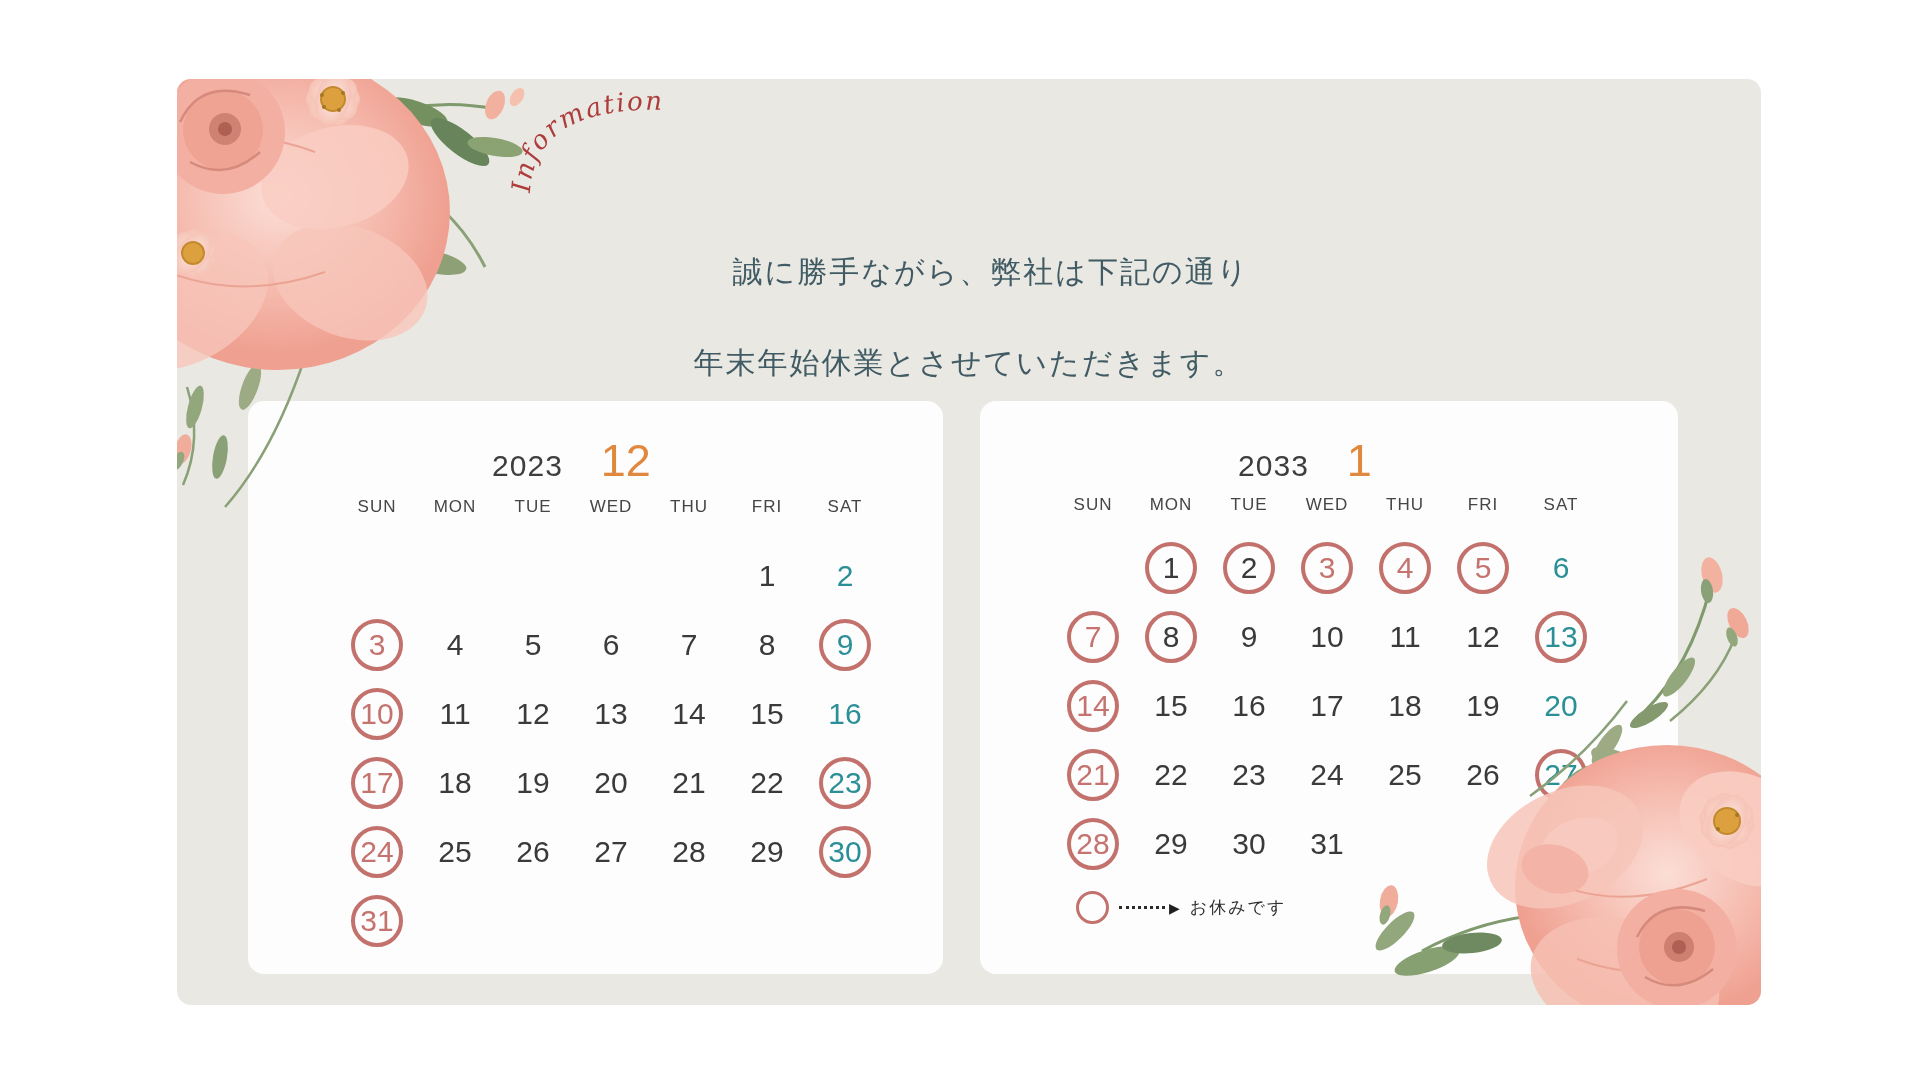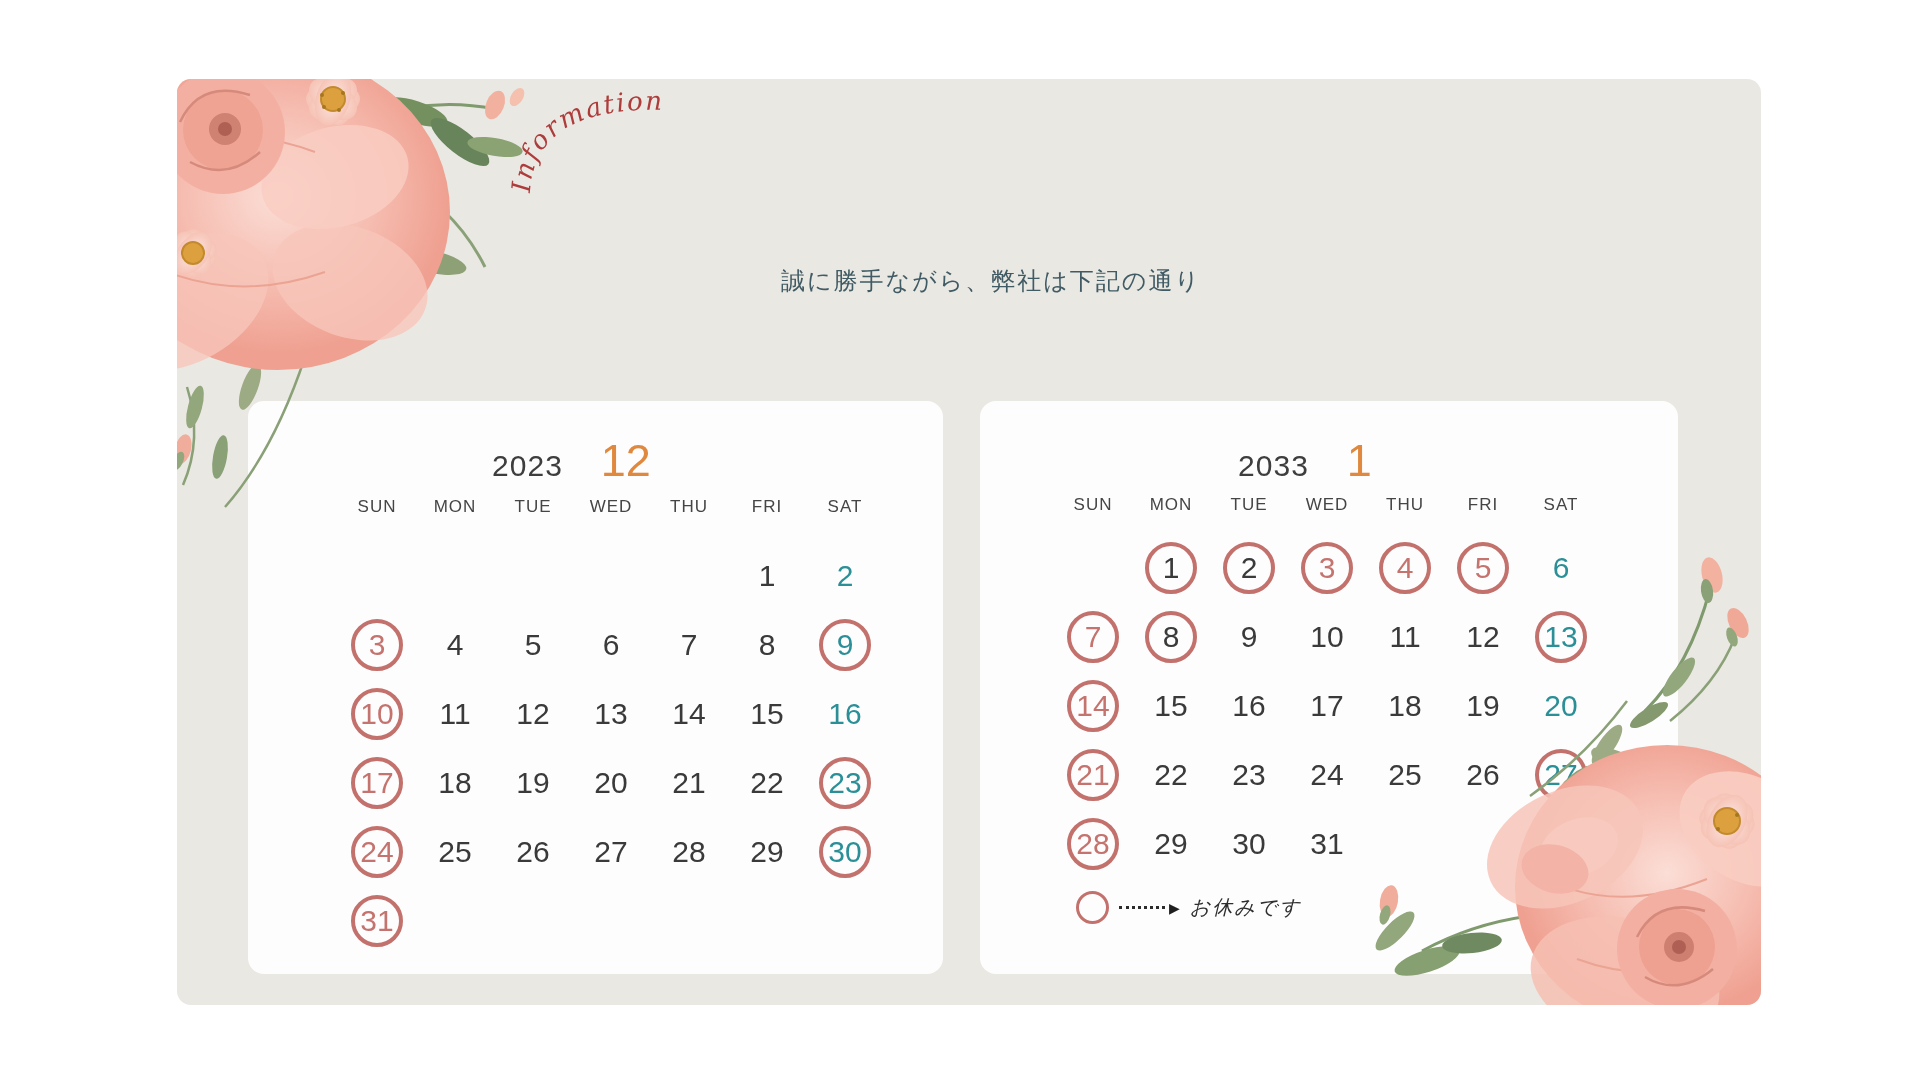--- a/index.html
+++ b/index.html
@@ -7,21 +7,21 @@
         font-family:"Liberation Sans","DejaVu Sans",sans-serif;}
   .canvas{position:absolute;left:177px;top:79px;width:1584px;height:926px;
           background:var(--canvas,#eae8e3);border-radius:14px;overflow:hidden;}
   
   .eyebrow-svg{position:absolute;left:333px;top:-8px;width:200px;height:140px;z-index:3;}
   .title{position:absolute;left:0;right:0;top:64px;text-align:center;z-index:2;
          font-family:"DejaVu Serif","Liberation Serif",serif;
          font-size:63px;letter-spacing:3px;color:var(--title,#315059);}
   .lead{position:absolute;left:0;right:0;text-align:center;z-index:2;
         font-family:"DejaVu Serif","Liberation Serif",serif;color:var(--body,#405b64);}
-  .lead.l1{top:186px;font-size:24px;letter-spacing:2px;margin-left:44px;}
+  .lead.l1{top:173px;font-size:30px;letter-spacing:2px;margin-left:44px;}
   .lead.l2{top:215px;font-size:32px;letter-spacing:1px;}
   .lead.l3{top:264px;font-size:30px;letter-spacing:2px;}
   
   .card{position:absolute;top:322px;width:695px;height:573px;background:#fefdfd;
         border-radius:16px;z-index:1;}
   .card.left{left:71px;}
   .card.right{left:803px;width:698px;}
   .cal-head{position:absolute;top:34px;left:0;right:0;display:flex;justify-content:center;
             align-items:baseline;gap:38px;transform:translateX(-24px);}
   .cal-year{font-size:30px;letter-spacing:1px;color:#3e3e3e;}
@@ -30,22 +30,22 @@
   .cell{position:absolute;display:flex;align-items:center;justify-content:center;}
   .cell span{font-size:30px;}
   .ring{width:52px;height:52px;border:4px solid var(--circle,#c3716c);border-radius:50%;
         display:flex;align-items:center;justify-content:center;box-sizing:border-box;}
   
   .legend{position:absolute;left:96px;top:490px;display:flex;align-items:center;gap:10px;}
   .legend-ring{width:33px;height:33px;border:3px solid var(--circle,#c3716c);
                border-radius:50%;box-sizing:border-box;}
   .legend-leader{width:46px;height:0;border-top:3px dotted #2c2c2c;}
   .legend-arrow{font-size:14px;color:#1f1f1f;margin-left:-6px;line-height:1;}
-  .legend-label{font-size:20px;color:#2e2e2e;letter-spacing:2px;
-                font-family:"DejaVu Serif","Liberation Serif",serif;font-style:italic;}
+  .legend-label{font-size:17px;color:#2e2e2e;letter-spacing:2px;
+                font-family:"DejaVu Serif","Liberation Serif",serif;}
   
   .fl{position:absolute;z-index:5;pointer-events:none;}
   .fl-tl{left:-12px;top:-22px;width:700px;height:500px;}
   .fl-br{left:1150px;top:450px;width:434px;height:476px;}
 </style>
 </head>
 <body>
 
 <div class="page">
   <div class="canvas">
@@ -53,20 +53,21 @@
     <svg class="eyebrow-svg" viewBox="0 0 200 140">
       <defs>
           <path id="arcP" d="M 20 122 Q 24 28 178 40" fill="none"></path>
         </defs>
       <text font-family="DejaVu Serif, Liberation Serif, serif" font-style="italic" font-size="26" letter-spacing="2" fill="#ad3c3b">
         <textPath href="#arcP">Information</textPath>
       </text>
     </svg>
 
     <div class="lead l1">誠に勝手ながら、弊社は下記の通り</div>
+    <div class="lead l3">年末年始休業とさせていただきます。</div>
 
     <div class="card left">
       <div class="cal-head">
         <span class="cal-year">2023</span>
         <span class="cal-month">12</span>
       </div>
     <span class="wd" style="left: 90px; top: 96px; width: 78px;">SUN</span>
         <span class="wd" style="left: 168px; top: 96px; width: 78px;">MON</span>
         <span class="wd" style="left: 246px; top: 96px; width: 78px;">TUE</span>
         <span class="wd" style="left: 324px; top: 96px; width: 78px;">WED</span>

